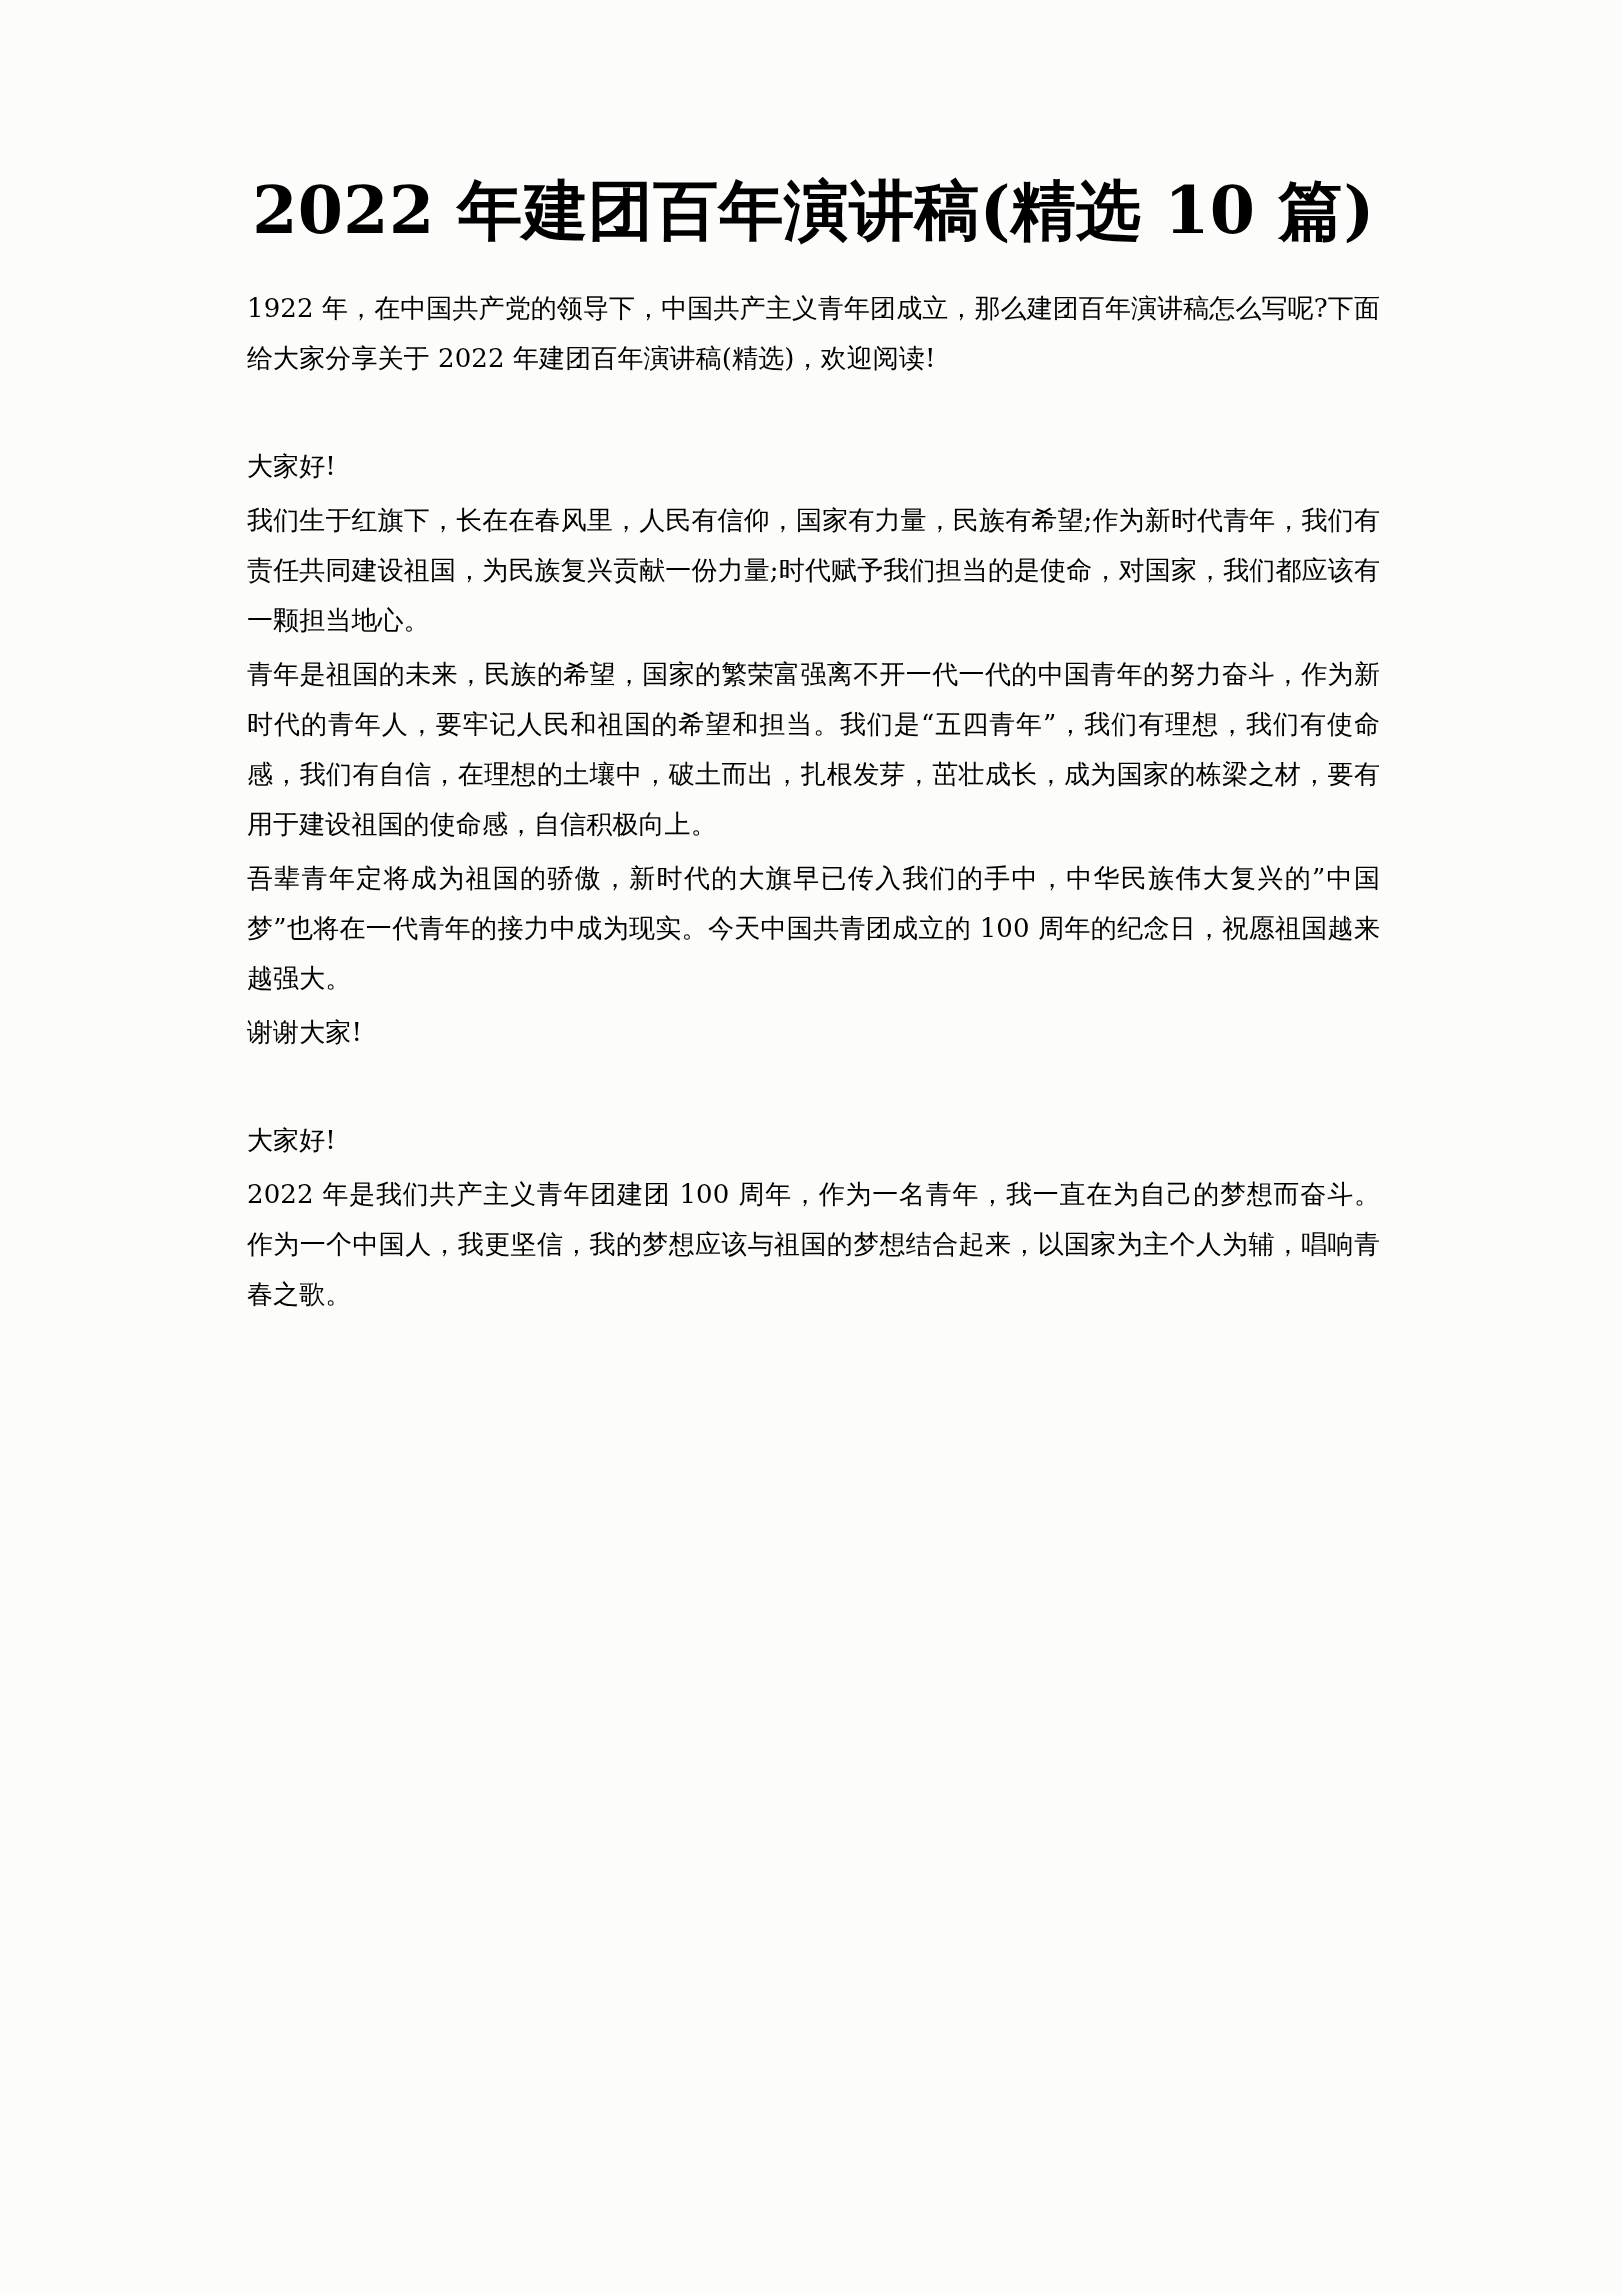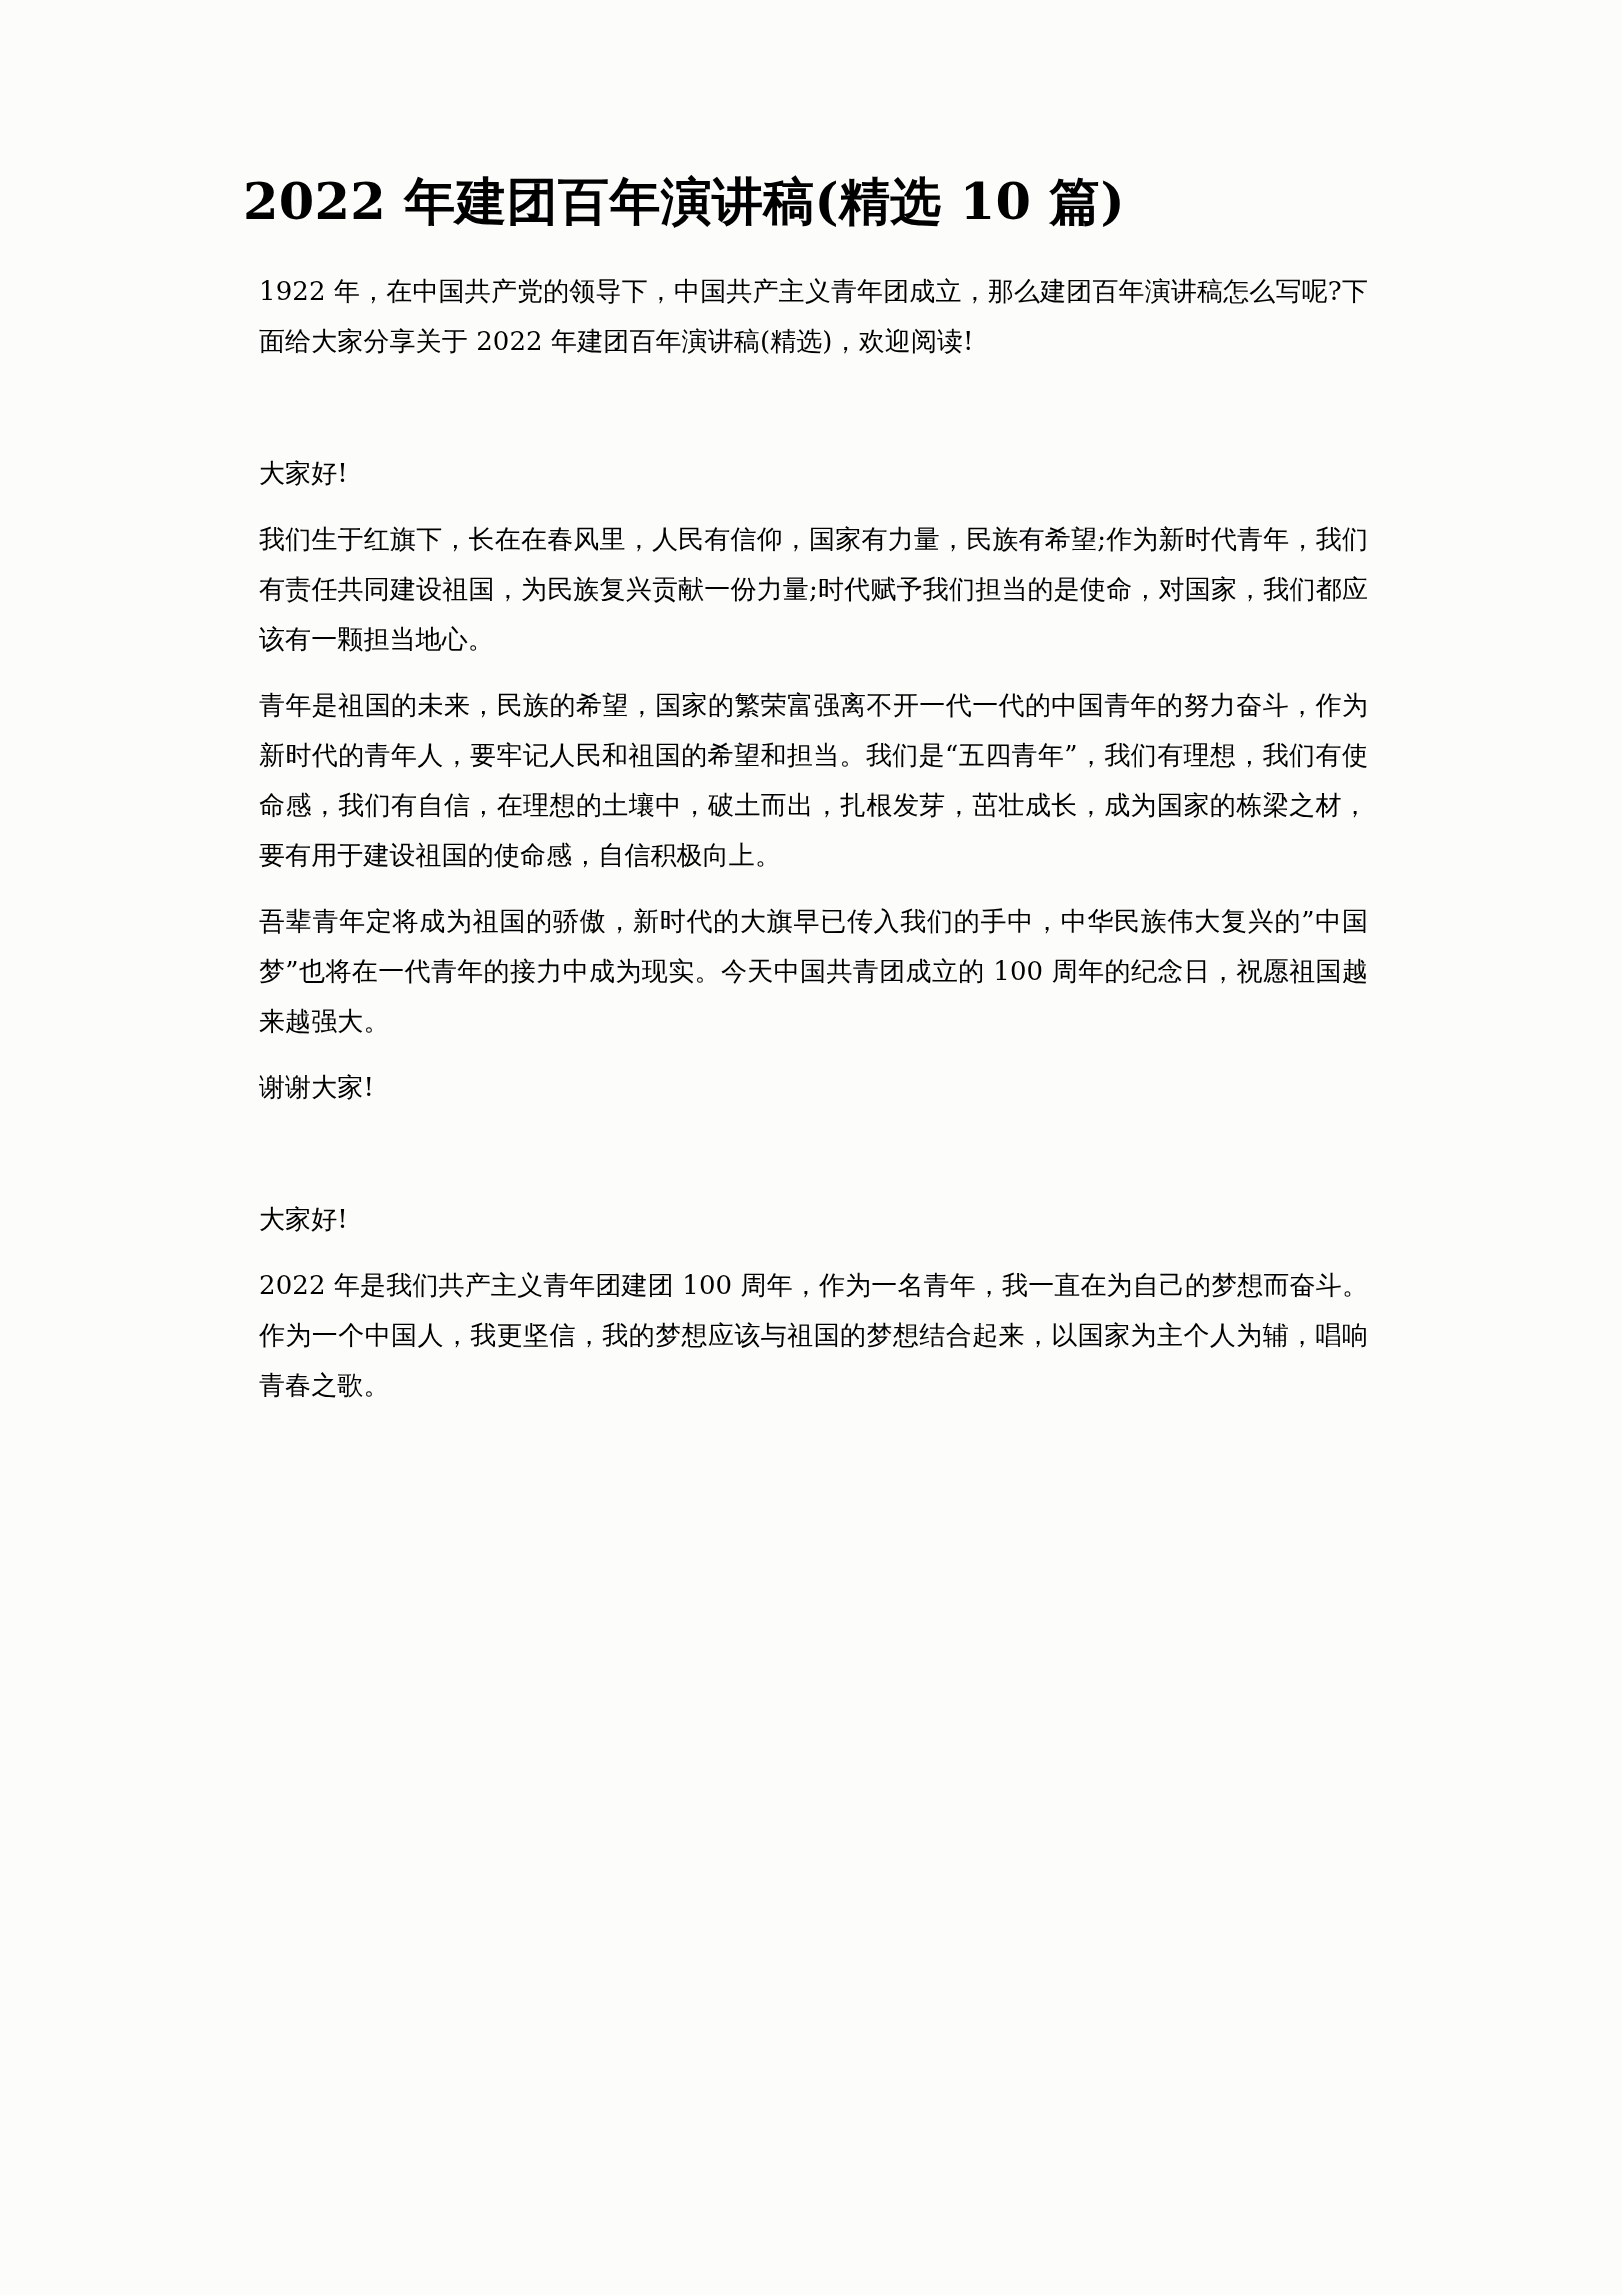--- a/index.html
+++ b/index.html
@@ -25,35 +25,36 @@
   }
 
   .content {
     position: absolute;
     left: 243px;
     top: 170px;
     width: 1141px;
   }
 
   .doc-title {
-    font-size: 51px;
+    font-size: 65px;
     font-weight: bold;
+    text-align: center;
     line-height: 1.25;
     letter-spacing: 0.3px;
     margin: 0 0 32px 0;
     font-family: "DejaVu Serif", "Liberation Serif", serif;
   }
 
   .para {
     font-size: 26px;
     line-height: 50px;
     text-align: justify;
     text-justify: inter-character;
     text-align-last: left;
-    margin: 16px;
+    margin: 4px;
     letter-spacing: 0.1px;
     word-break: break-all;
     font-family: "DejaVu Serif", "Liberation Serif", serif;
   }
 
   .spacer {
     height: 50px;
   }
 </style>
 </head>

